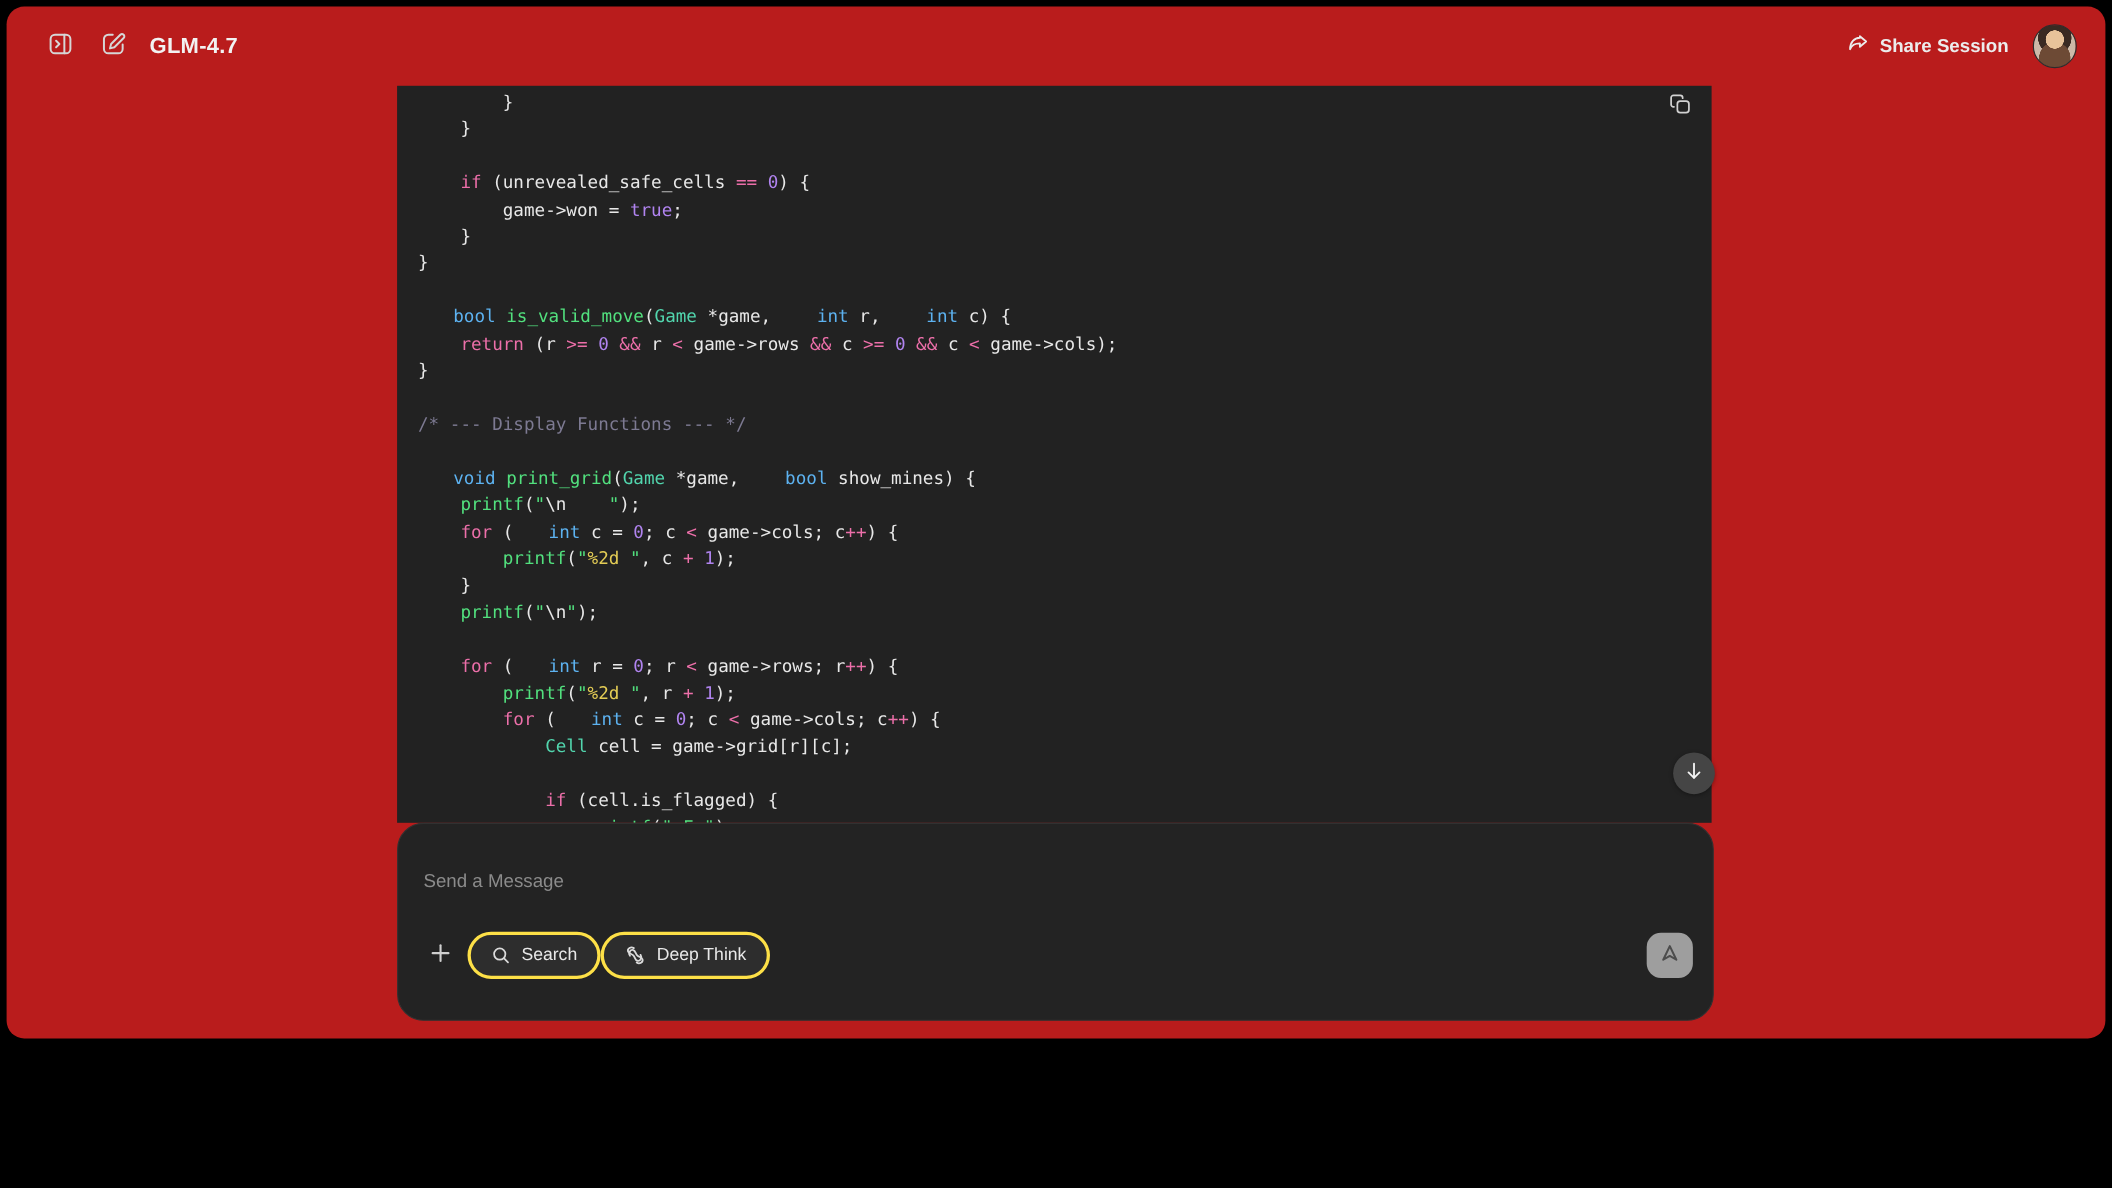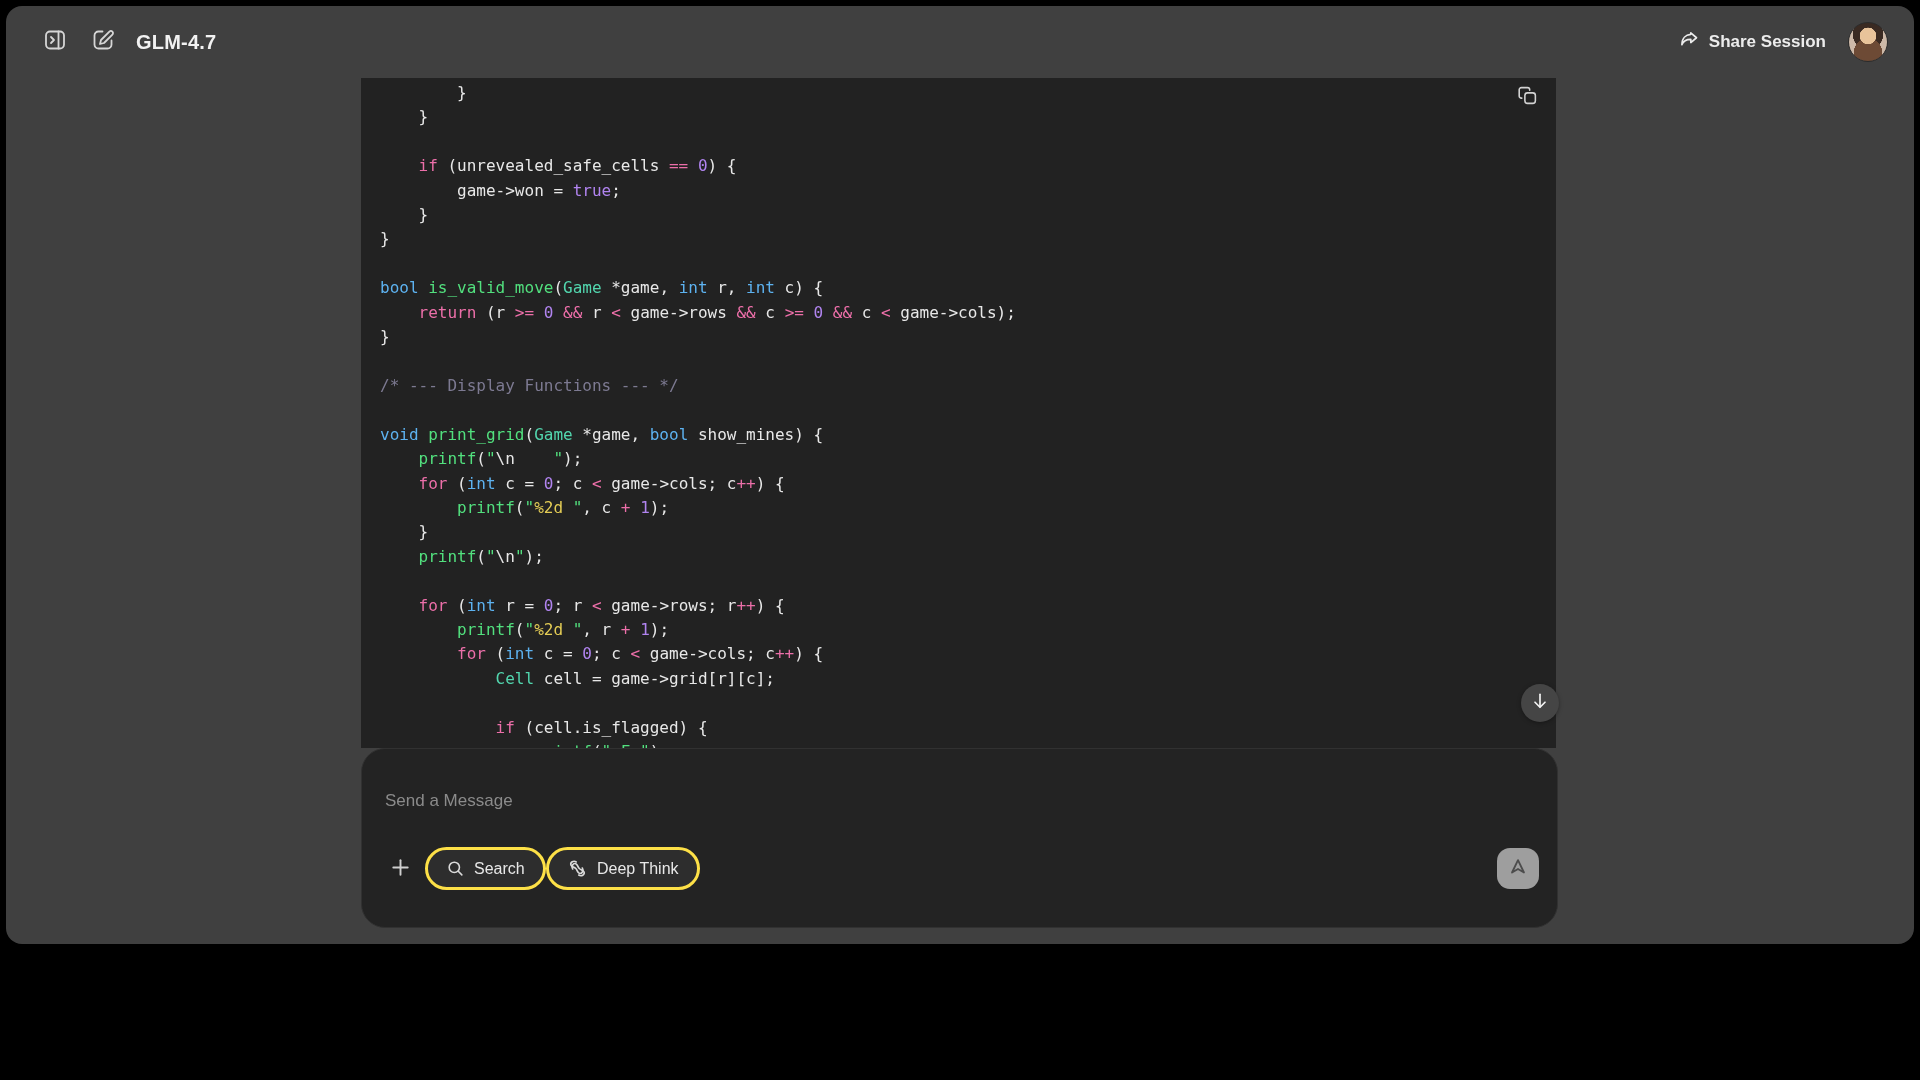--- a/index.html
+++ b/index.html
@@ -1,20 +1,20 @@
 <!DOCTYPE html>
 <html><head>
 <meta charset="utf-8">
 <style>
   * { margin:0; padding:0; box-sizing:border-box; }
   html,body { width:1920px; height:1080px; background:#000; overflow:hidden;
               font-family:"Liberation Sans", sans-serif; }
 
   .window { position:absolute; left:6px; top:6px; width:1908px; height:938px;
-            background:#404040; border-radius:16px; overflow:hidden; }
+            background:#b91c1c; border-radius:16px; overflow:hidden; }
 
   
   .topbar { position:absolute; left:0; top:0; width:100%; height:72px;
             display:flex; align-items:center; padding:0 26px 0 32px; z-index:5; }
   .icon-btn { width:34px; height:34px; display:flex; align-items:center; justify-content:center;
               border-radius:8px; color:#d6d6d6; cursor:pointer; }
   .icon-btn + .icon-btn { margin-left:14px; }
   .app-title { margin-left:16px; color:#f2f2f2; font-size:20px; font-weight:700; letter-spacing:.2px; }
   .topbar-spacer { flex:1; }
   .share-btn { display:flex; align-items:center; gap:9px; color:#ececec;
@@ -26,21 +26,21 @@
               radial-gradient(circle at 50% 30%, #3a2a22 0 46%, #cdb9a8 47% 100%);
             border:1px solid #2c2c2c; }
 
   
   .code-block { position:absolute; left:355px; top:72px; width:1195px; height:670px;
                 background:#222222; overflow:hidden; z-index:1; }
   .code-block pre { font-family:"DejaVu Sans Mono", monospace; font-size:16px;
                     line-height:24.4px; color:#e8e8e8; padding:3px 16px 0 19px;
                     white-space:pre; }
   .tok-k  { color:#ec6fa9; }   
-  .tok-t  { color:#5db2f0; }   
+  .tok-t  { color:#5db2f0;margin-left:32px; }   
   .tok-cl { color:#52d6ae;text-align:center; }   
   .tok-f  { color:#52e07e; }   
   .tok-n  { color:#b184f0; }   
   .tok-s  { color:#52e07e; }   
   .tok-fs { color:#e3cc55; }   
   .tok-e  { color:#e8e8e8; }   
   .tok-c  { color:#7d7a92; }   
   .tok-p  { color:#e8e8e8; }
 
   .copy-btn { position:absolute; left:1505px; top:75px; width:32px; height:32px; z-index:4;

